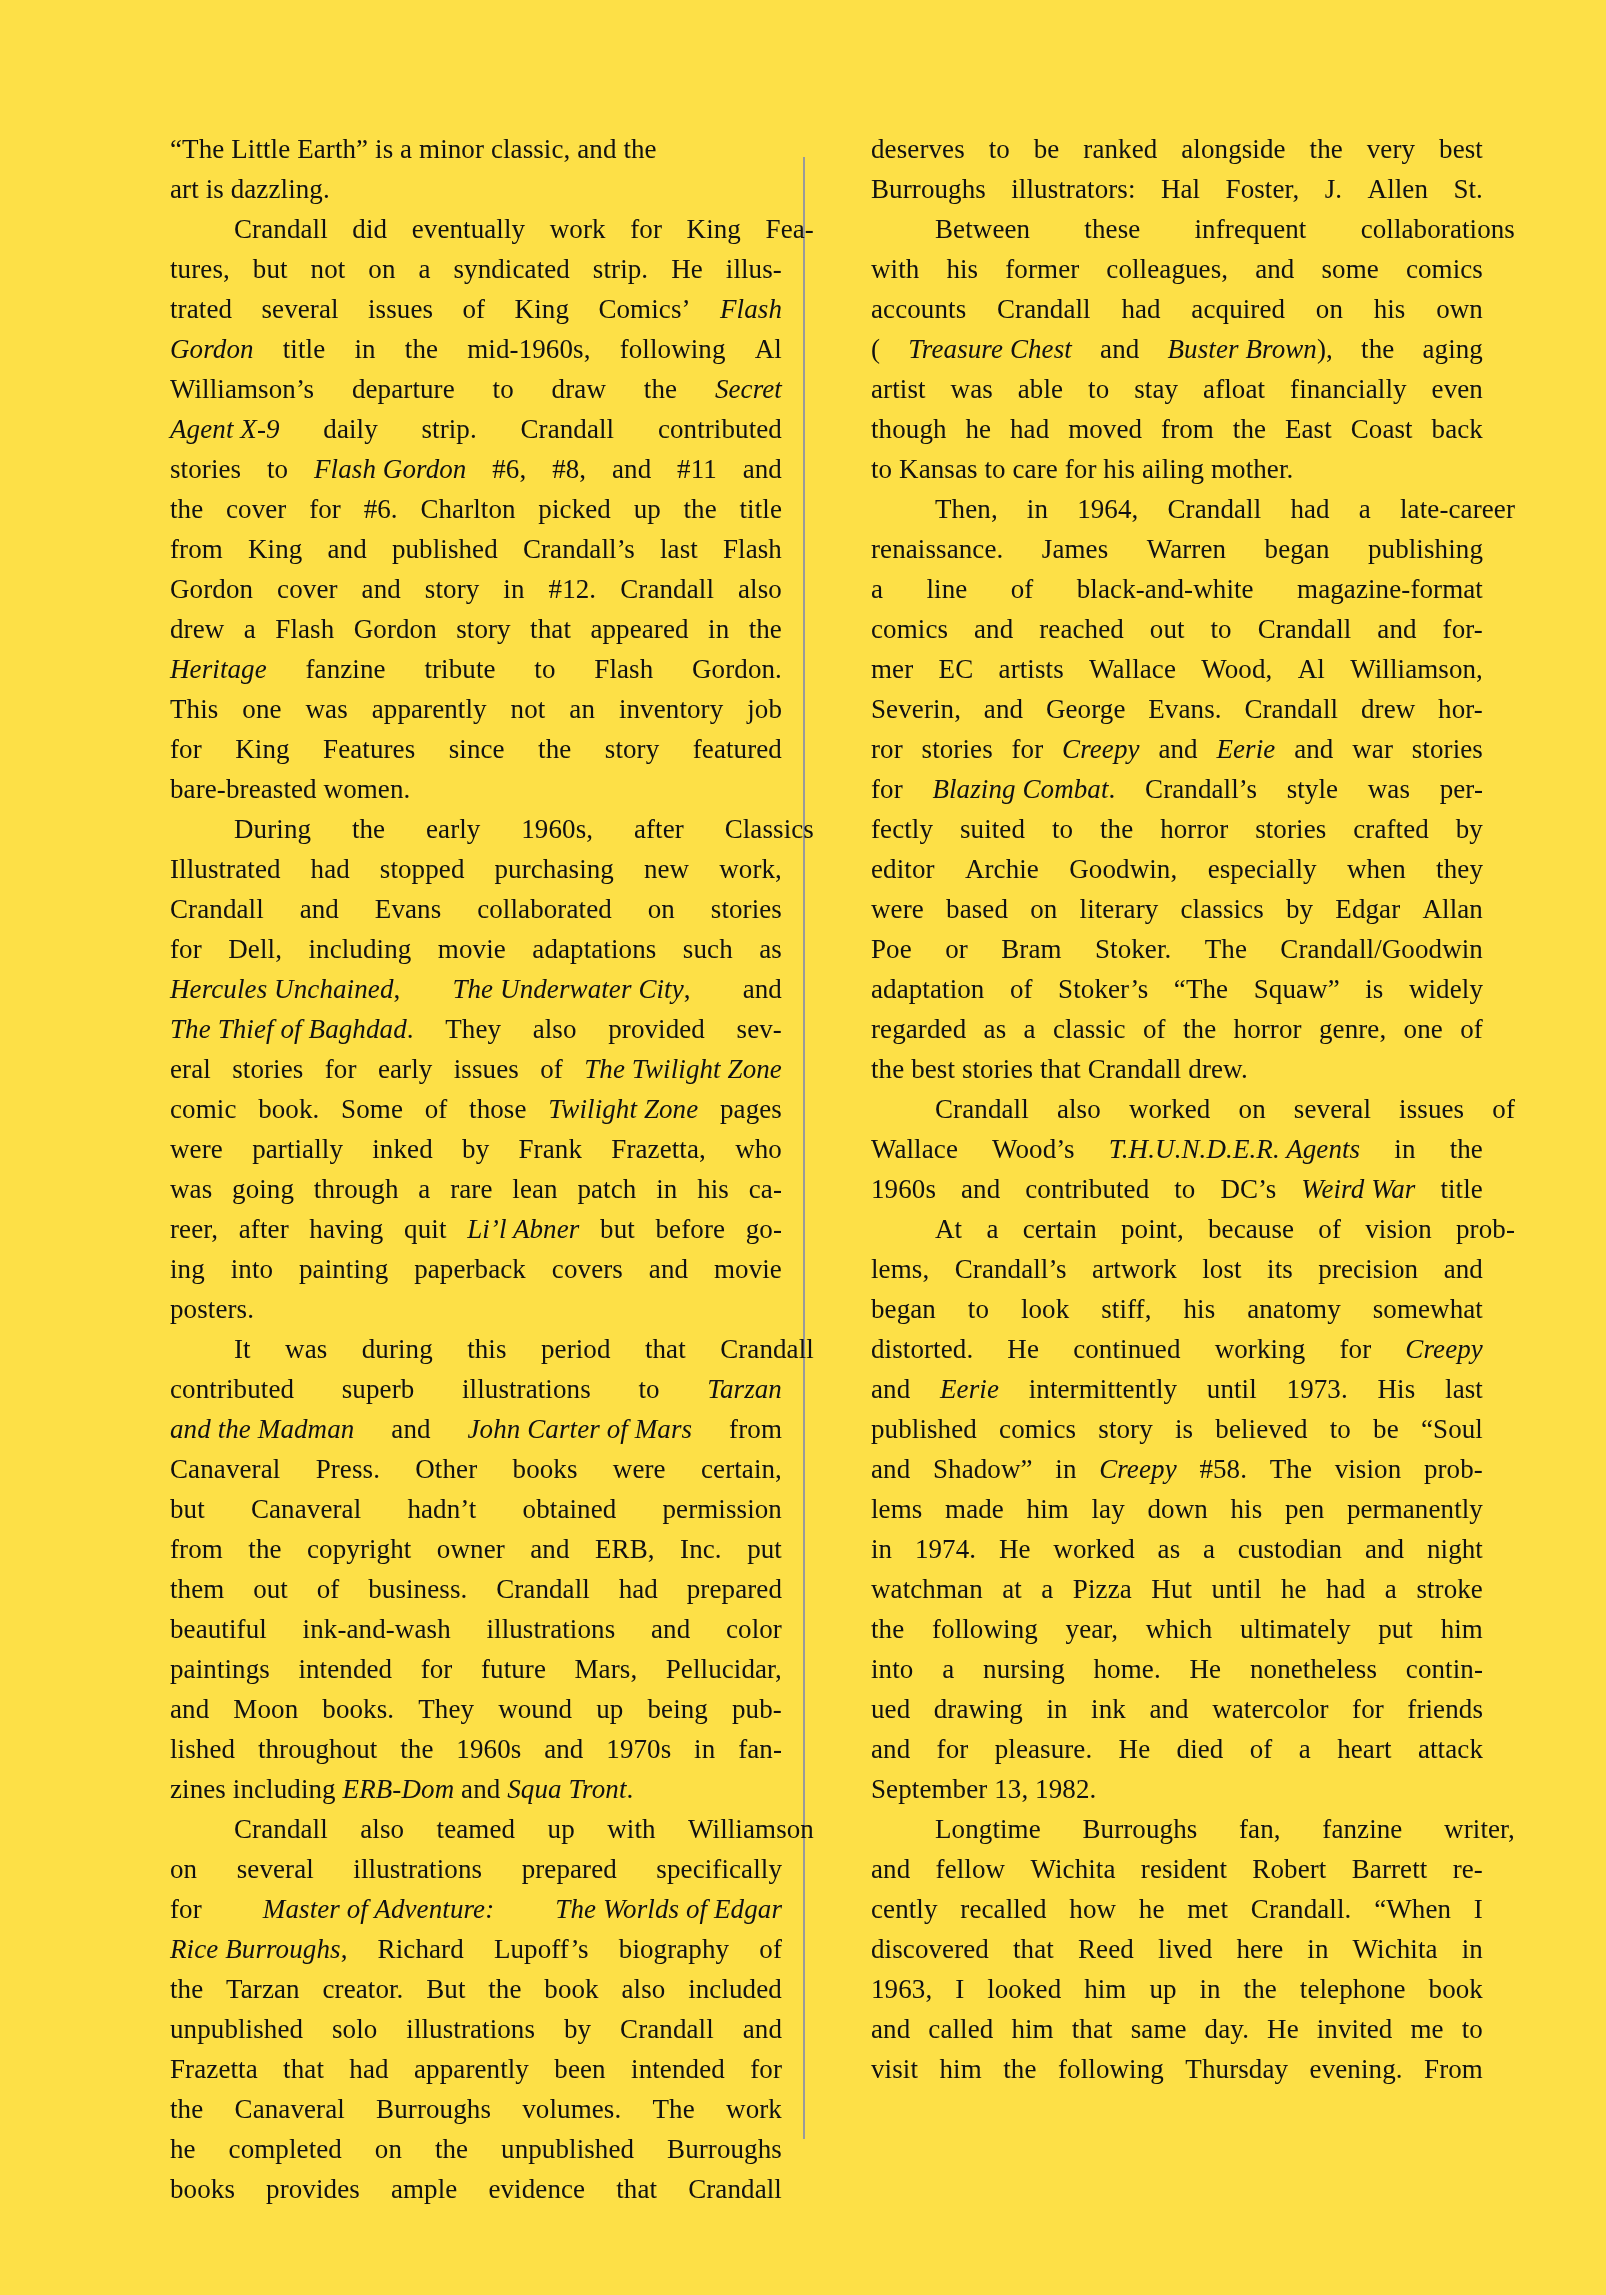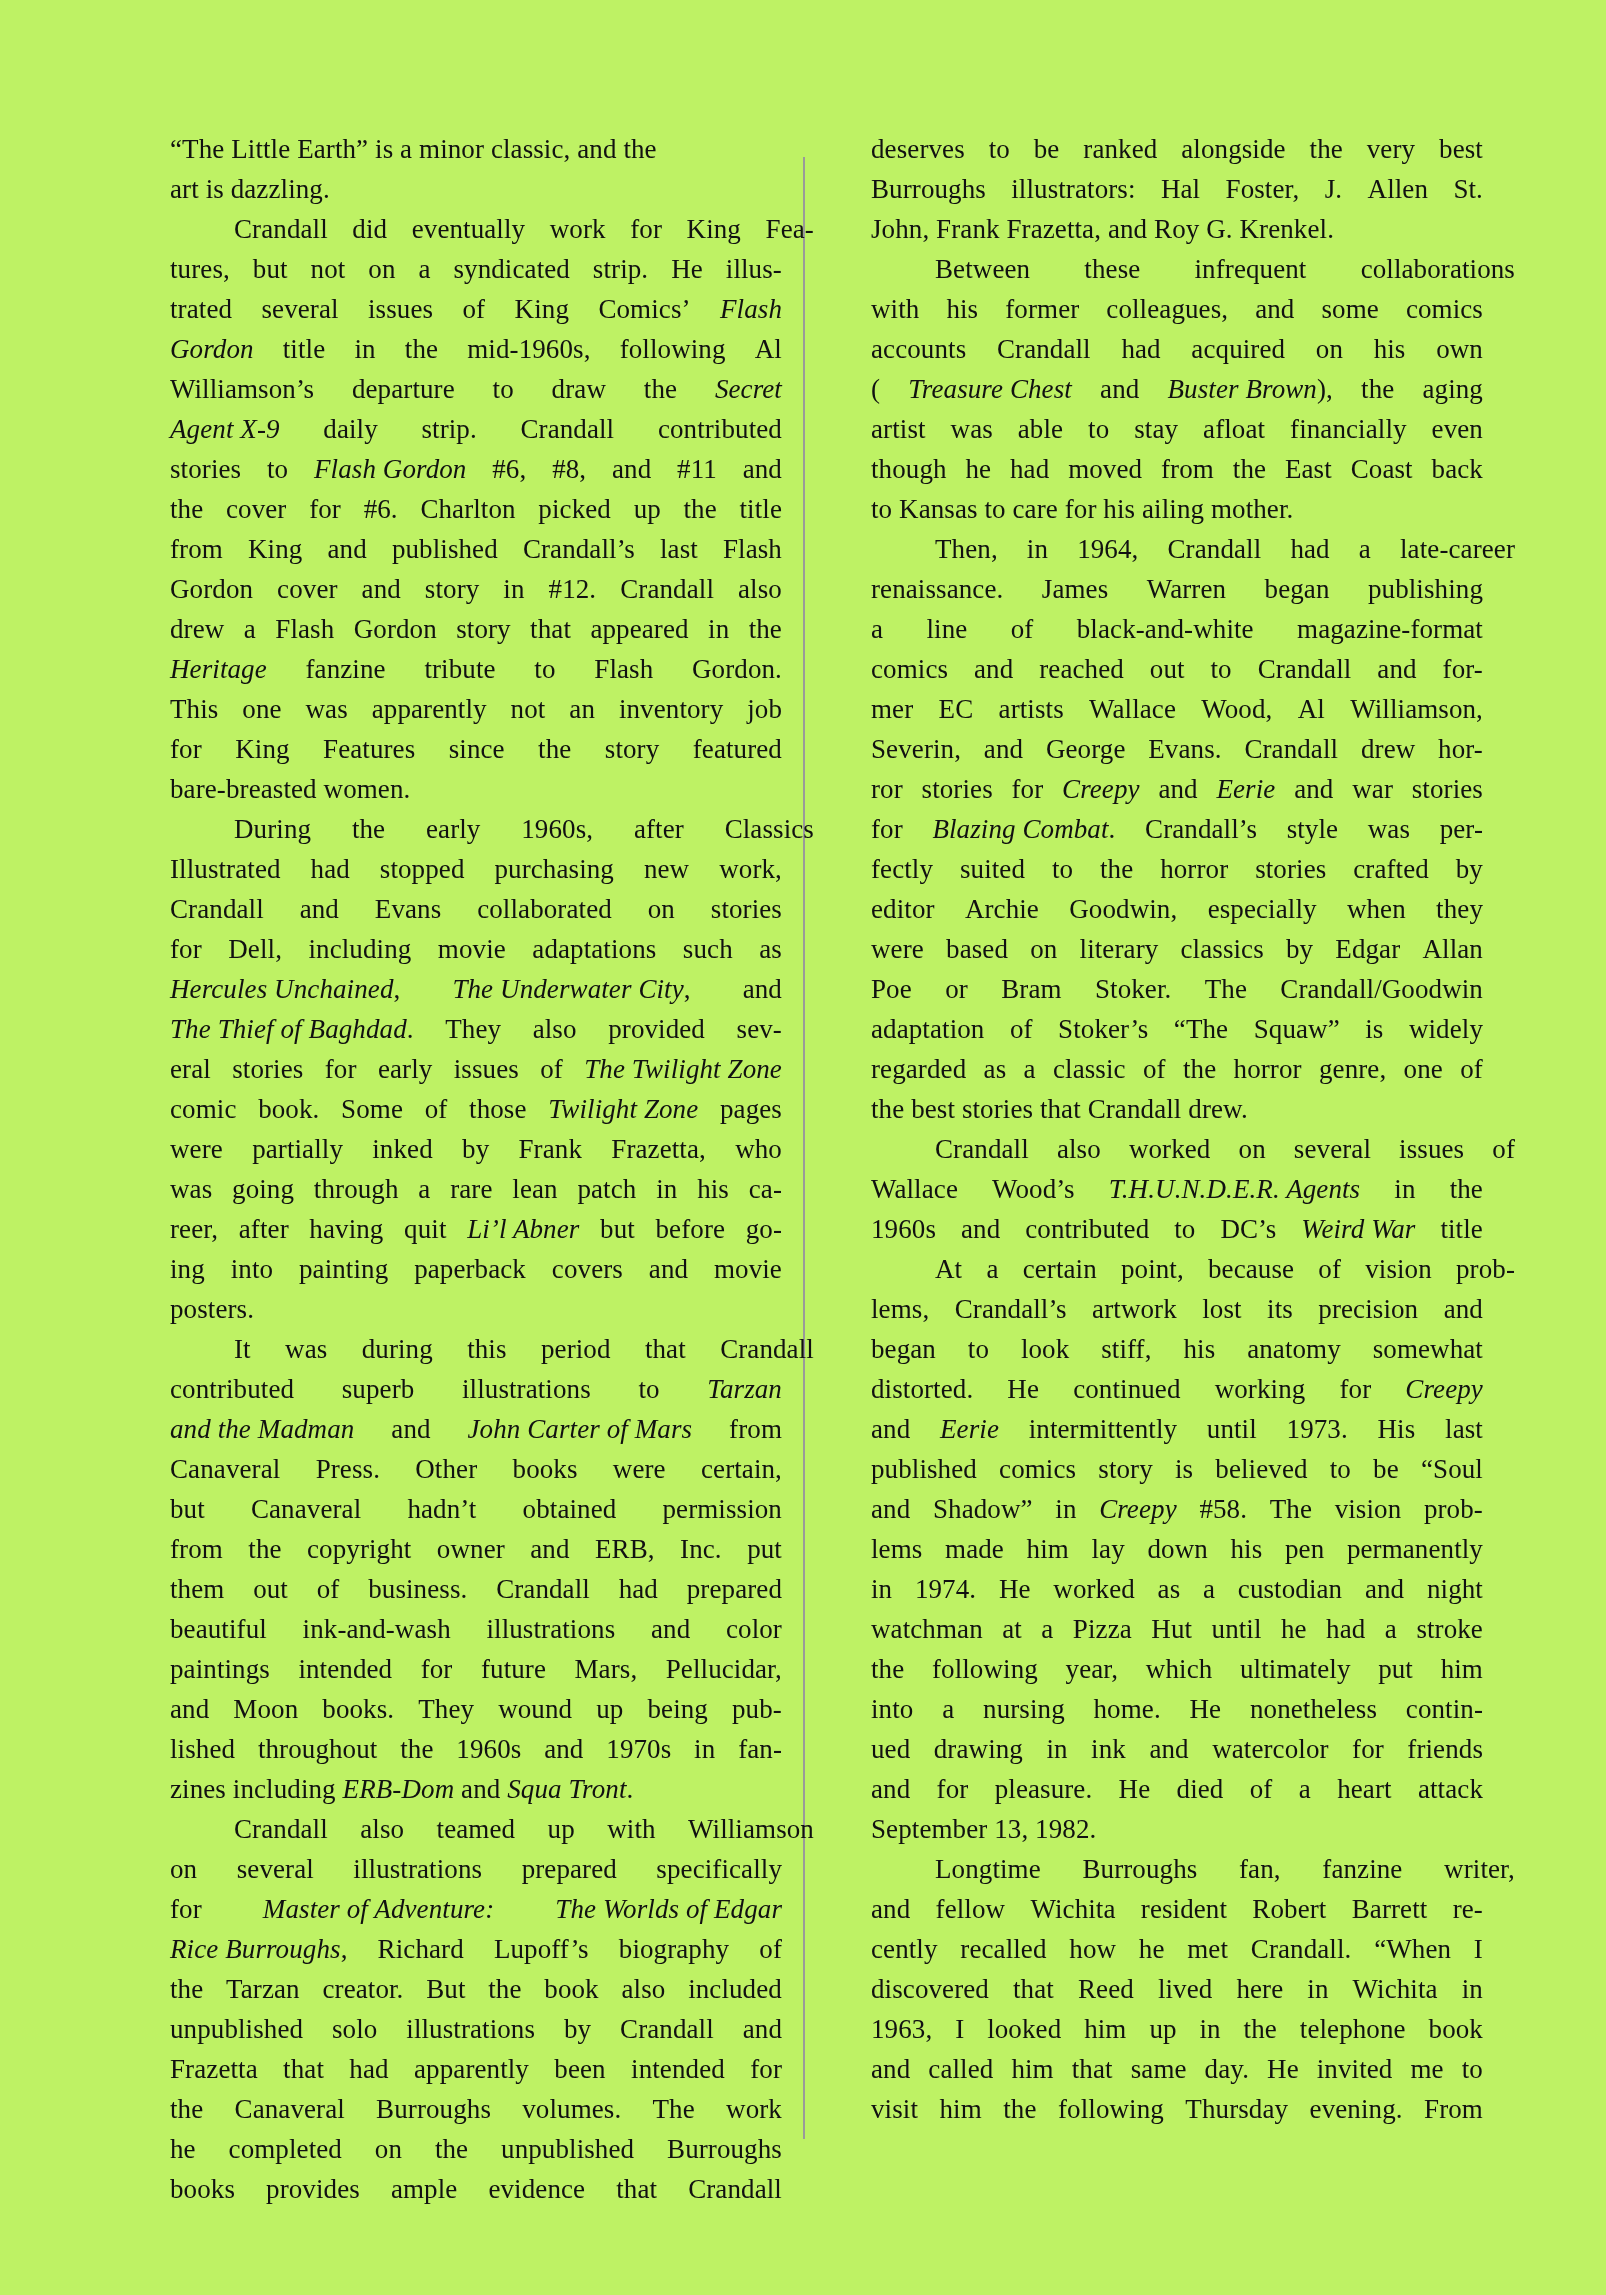--- a/index.html
+++ b/index.html
@@ -5,21 +5,21 @@
   html, body { margin:0; padding:0; background:#ffffff; }
   body {
     width:1607px; height:2295px;
     font-family:"Liberation Serif","DejaVu Serif",serif;
     color:#111111;
     -webkit-font-smoothing:antialiased;
   }
   #page {
     position:relative;
     width:1607px; height:2295px;
-    background:#bef264;
+    background:#fde047;
     overflow:hidden;
   }
   .column {
     position:absolute;
     top:129px;
     width:612px;
   }
   #col-left  { left:170px; }
   #col-right { left:871px; }
 
@@ -487,21 +487,20 @@
       </div>
       <div class="line j">
         <span>Burroughs</span>
         <span>illustrators:</span>
         <span>Hal</span>
         <span>Foster,</span>
         <span>J.</span>
         <span>Allen</span>
         <span>St.</span>
       </div>
-      <div class="line r"><span>John, Frank Frazetta, and Roy G. Krenkel.</span></div>
       <div class="line j ind">
         <span>Between</span>
         <span>these</span>
         <span>infrequent</span>
         <span>collaborations</span>
       </div>
       <div class="line j">
         <span>with</span>
         <span>his</span>
         <span>former</span>

